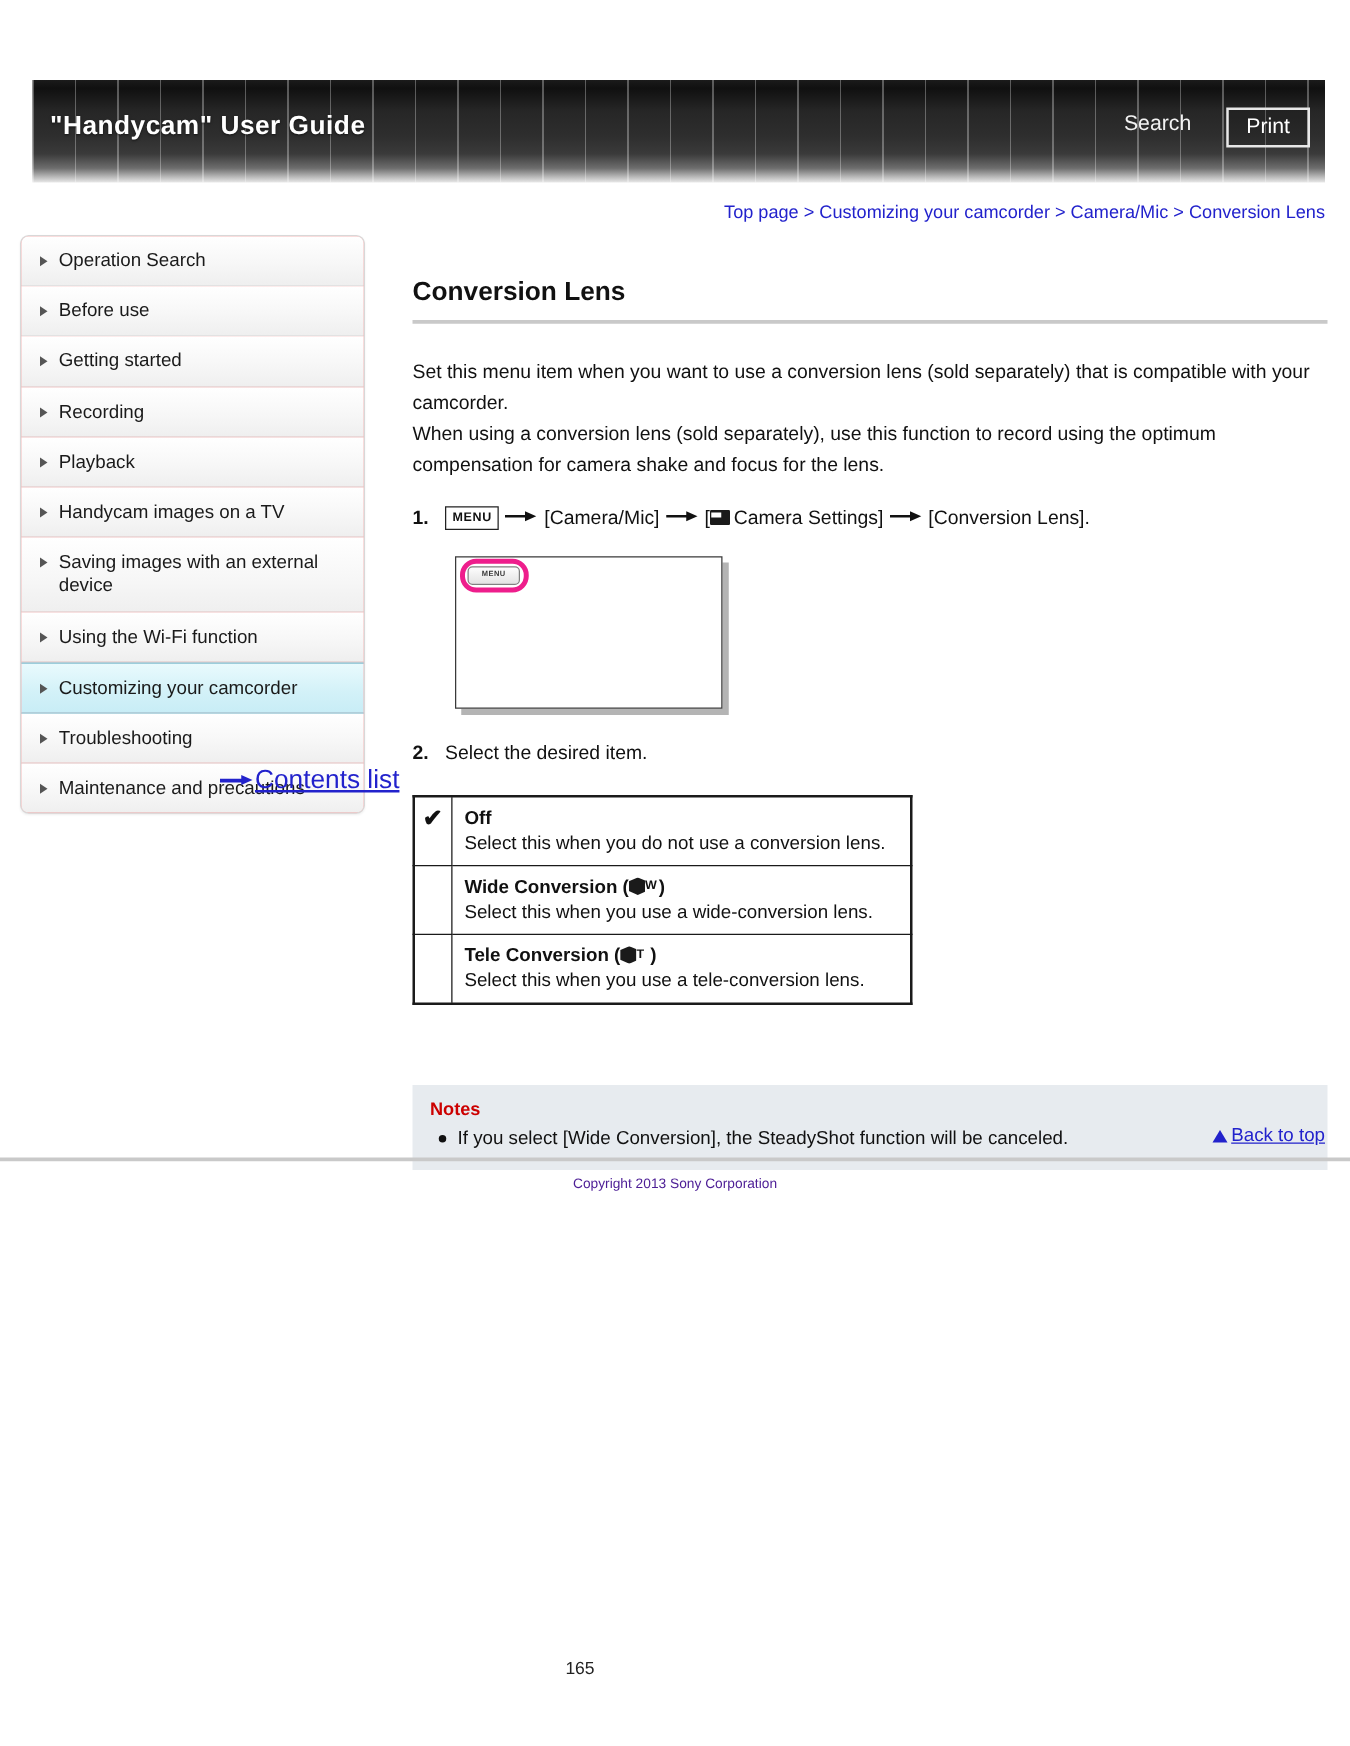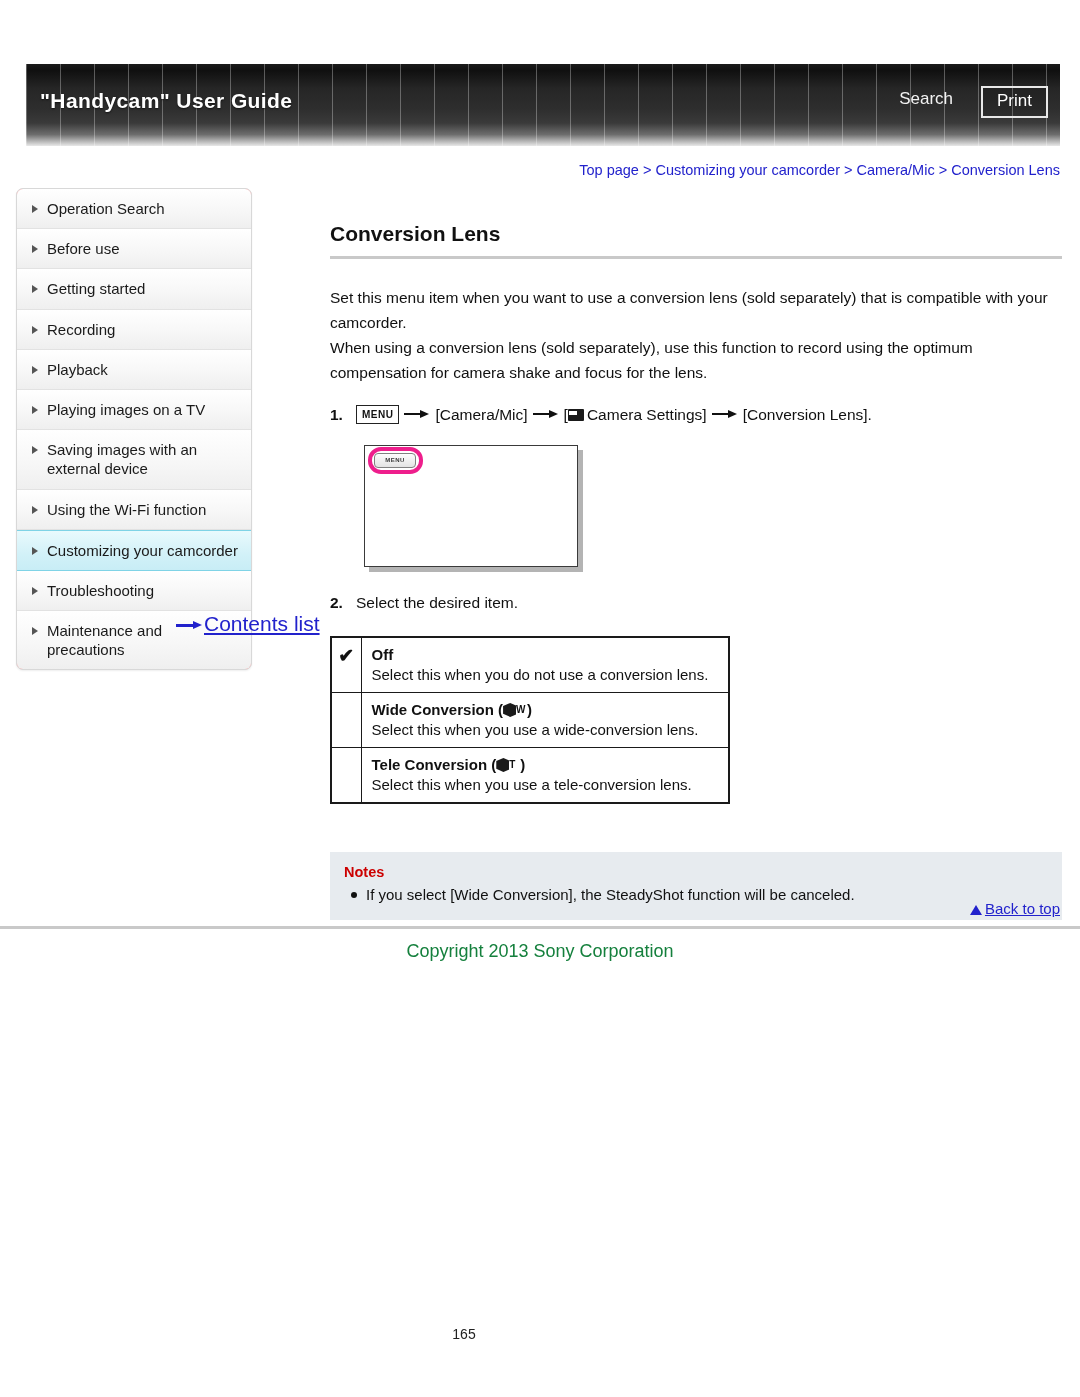--- a/index.html
+++ b/index.html
@@ -70,21 +70,21 @@
     right: 20px; top: 162px;
     font-size: 14.5px;
     color: #2222cc;
     white-space: nowrap;
   }
 
   
   .sidebar {
     position: absolute;
     left: 16px; top: 188px;
-    width: 236px;
+    width: 276px;
     background: #fca5a5;
     border: 1px solid #d8d8d8;
     border-radius: 7px;
     box-shadow: 0 1px 2px rgba(0,0,0,0.07);
     overflow: hidden;
   }
   .nav-item {
     position: relative;
     padding: 10px 10px 10px 30px;
     font-size: 15px;
@@ -314,21 +314,21 @@
     position: absolute;
     left: 13px; top: 1px;
     font-size: 10px;
     font-weight: bold;
     color: #111;
     line-height: 12px;
   }
 
   
   .notes {
-    margin-top: 48px;
+    margin-top: 64px;
     background: #e7ebef;
     padding: 12px 14px 14px 14px;
     width: 732px;
   }
   .notes-title {
     color: #cc0000;
     font-weight: bold;
     font-size: 14.5px;
     margin-bottom: 4px;
   }
@@ -372,22 +372,22 @@
     position: absolute;
     left: 0; top: 926px;
     width: 1080px; height: 3px;
     background: #c9c9c9;
   }
   .copyright {
     position: absolute;
     left: 0; top: 924px;
     width: 1080px;
     text-align: center;
-    font-size: 18px;
-    color: #15803d;
+    font-size: 11px;
+    color: #4c1d95;
     padding-top: 17px;
   }
   .page-number {
     position: absolute;
     left: 0; top: 1326px;
     width: 928px;
     text-align: center;
     font-size: 14px;
     color: #222;
   }
@@ -416,21 +416,21 @@
   <div class="nav-item">
     <span>Getting started</span>
   </div>
   <div class="nav-item">
     <span>Recording</span>
   </div>
   <div class="nav-item">
     <span>Playback</span>
   </div>
   <div class="nav-item">
-    <span>Playing images on a TV</span>
+    <span>Handycam images on a TV</span>
   </div>
   <div class="nav-item">
     <span>Saving images with an external device</span>
   </div>
   <div class="nav-item">
     <span>Using the Wi-Fi function</span>
   </div>
   <div class="nav-item active">
     <span>Customizing your camcorder</span>
   </div>

